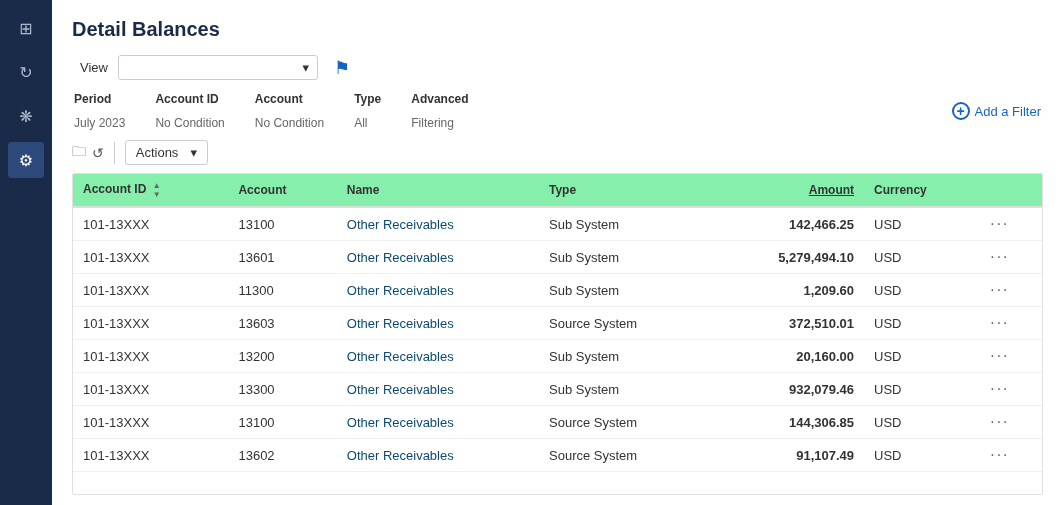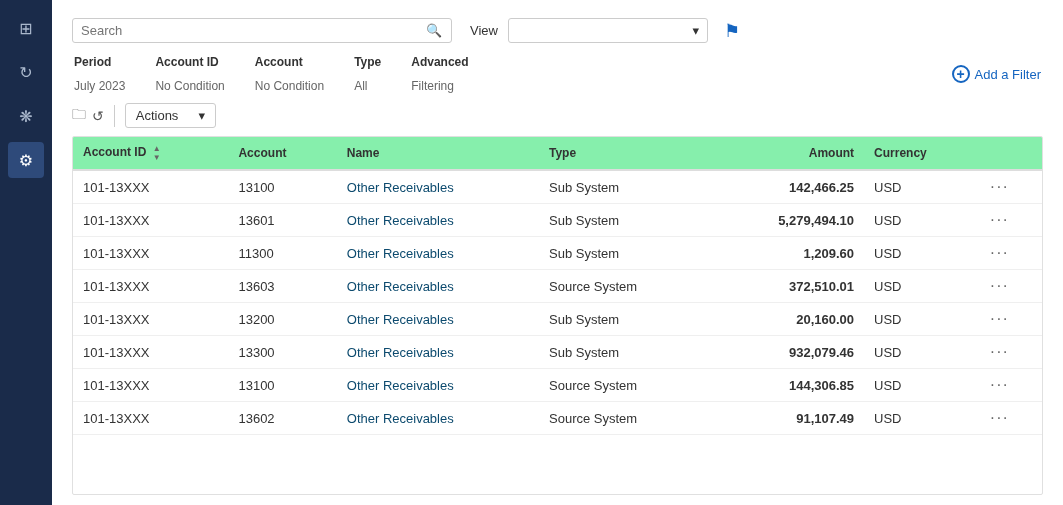--- a/index.html
+++ b/index.html
@@ -156,21 +156,21 @@
     }
     .toolbar-btn {
       border: 1px solid #ccc;
       background: #fff;
       border-radius: 3px;
       padding: 4px 10px;
       cursor: pointer;
       font-size: 13px;
       display: flex;
       align-items: flex-start;
-      gap: 20px;
+      gap: 12px;
       color: #333;
     }
     .toolbar-icon {
       color: #555;
       font-size: 14px;
       cursor: pointer;
     }
     .divider-v {
       width: 1px;
       height: 22px;
@@ -196,20 +196,21 @@
     thead th {
       text-align: left;
       padding: 7px 10px;
       font-size: 12px;
       font-weight: 700;
       color: #333;
       white-space: nowrap;
     }
     thead th.numeric {
       text-align: right;
+      text-decoration: underline;
     }
     .sort-arrows {
       display: inline-flex;
       flex-direction: column;
       margin-left: 3px;
       font-size: 8px;
       color: #666;
       vertical-align: middle;
     }
     tbody tr {
@@ -241,26 +242,23 @@
 
 <div class="sidebar">
   <div class="sidebar-icon">⊞</div>
   <div class="sidebar-icon">↻</div>
   <div class="sidebar-icon">❋</div>
   <div class="sidebar-icon active">⚙</div>
 </div>
 
 <div class="main">
 
+  <div class="page-title">Detail Balances</div>
 
   <div class="search-view-row">
-    <div class="search-box">
-      <input type="text" placeholder="Search" style="">
-      <span class="search-icon-svg">🔍</span>
-    </div>
     <span class="view-label">View</span>
     <div class="view-select">
       <span></span>
       <span>▾</span>
     </div>
     <span class="filter-icon">⚑</span>
   </div>
 
   <div class="filter-row">
     <div class="filter-item">

